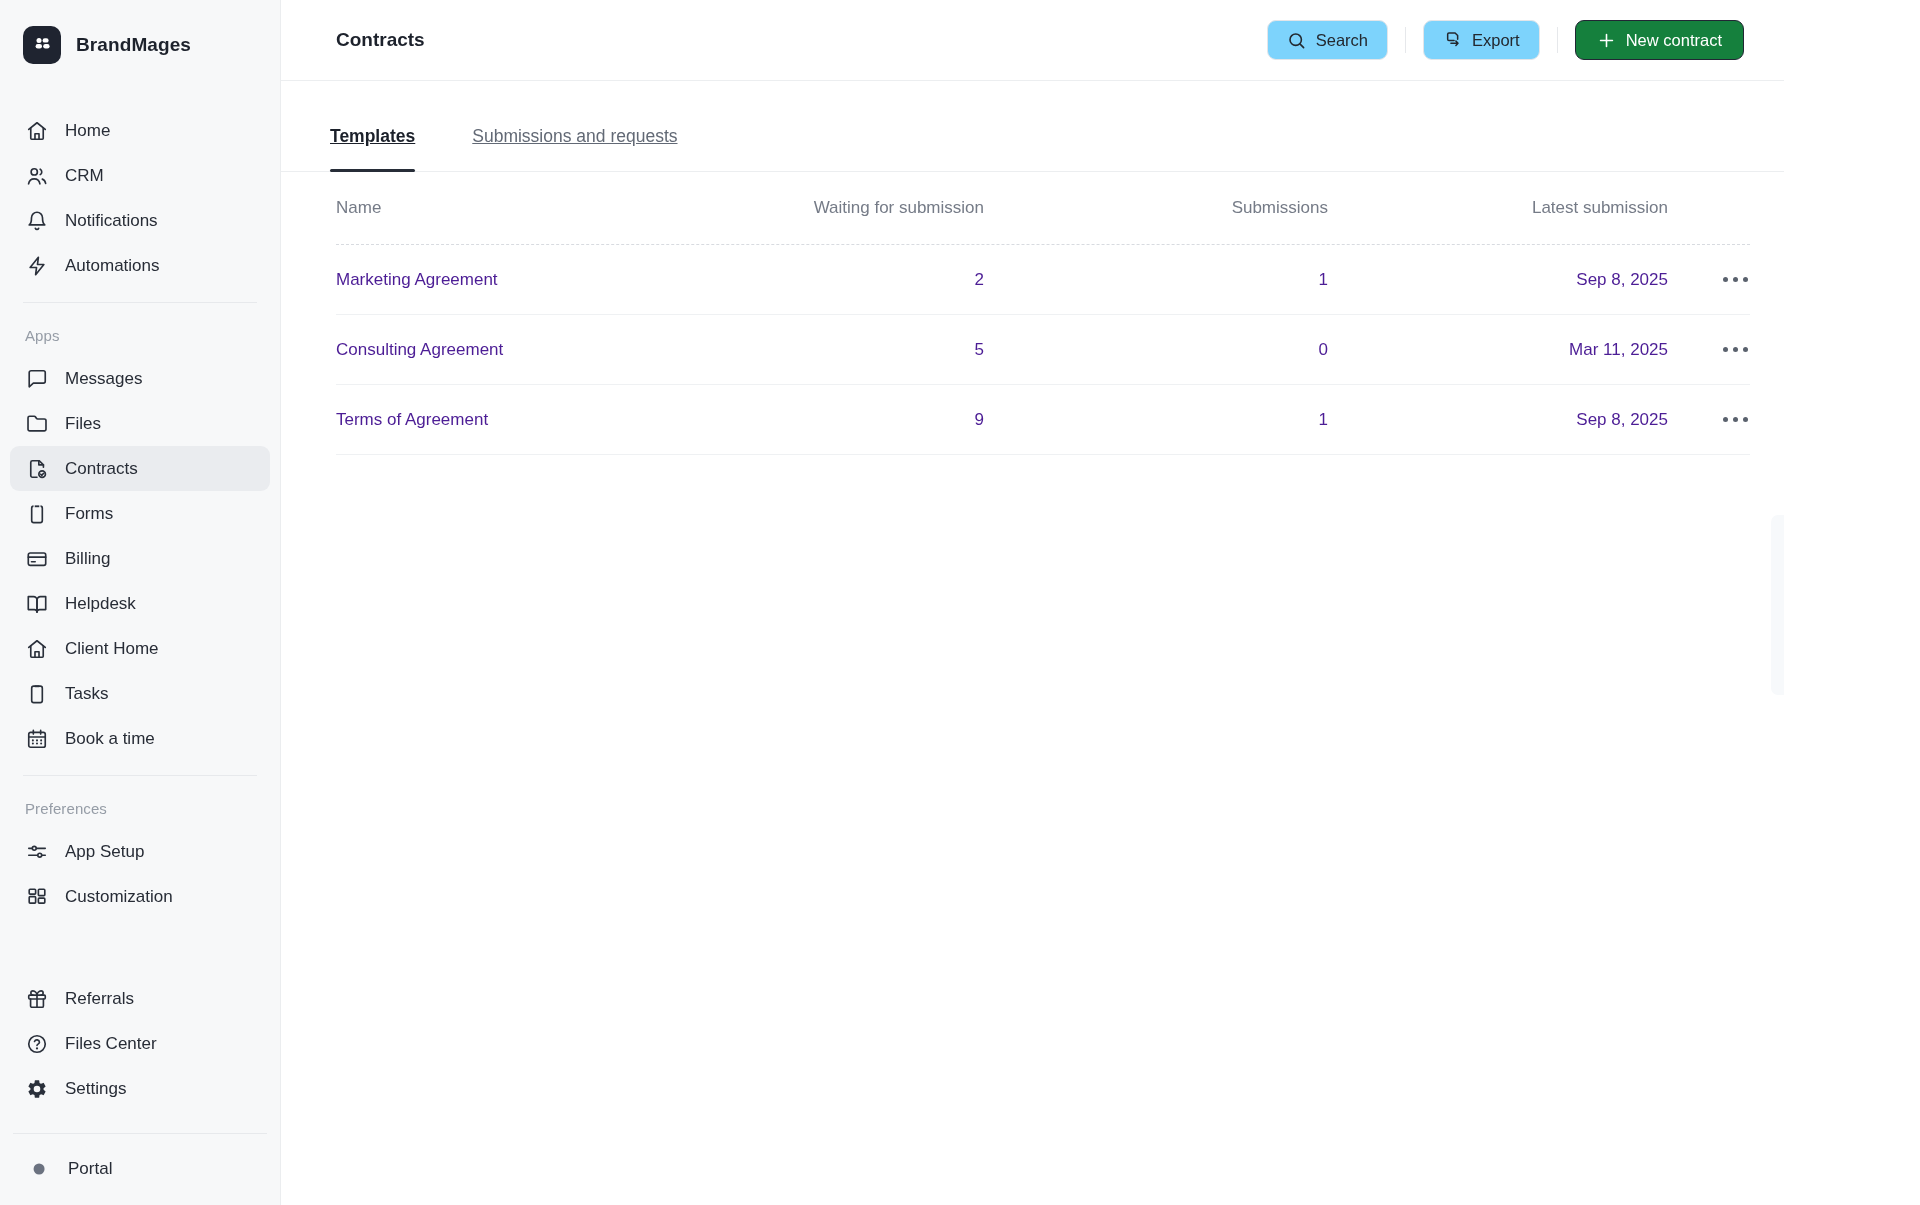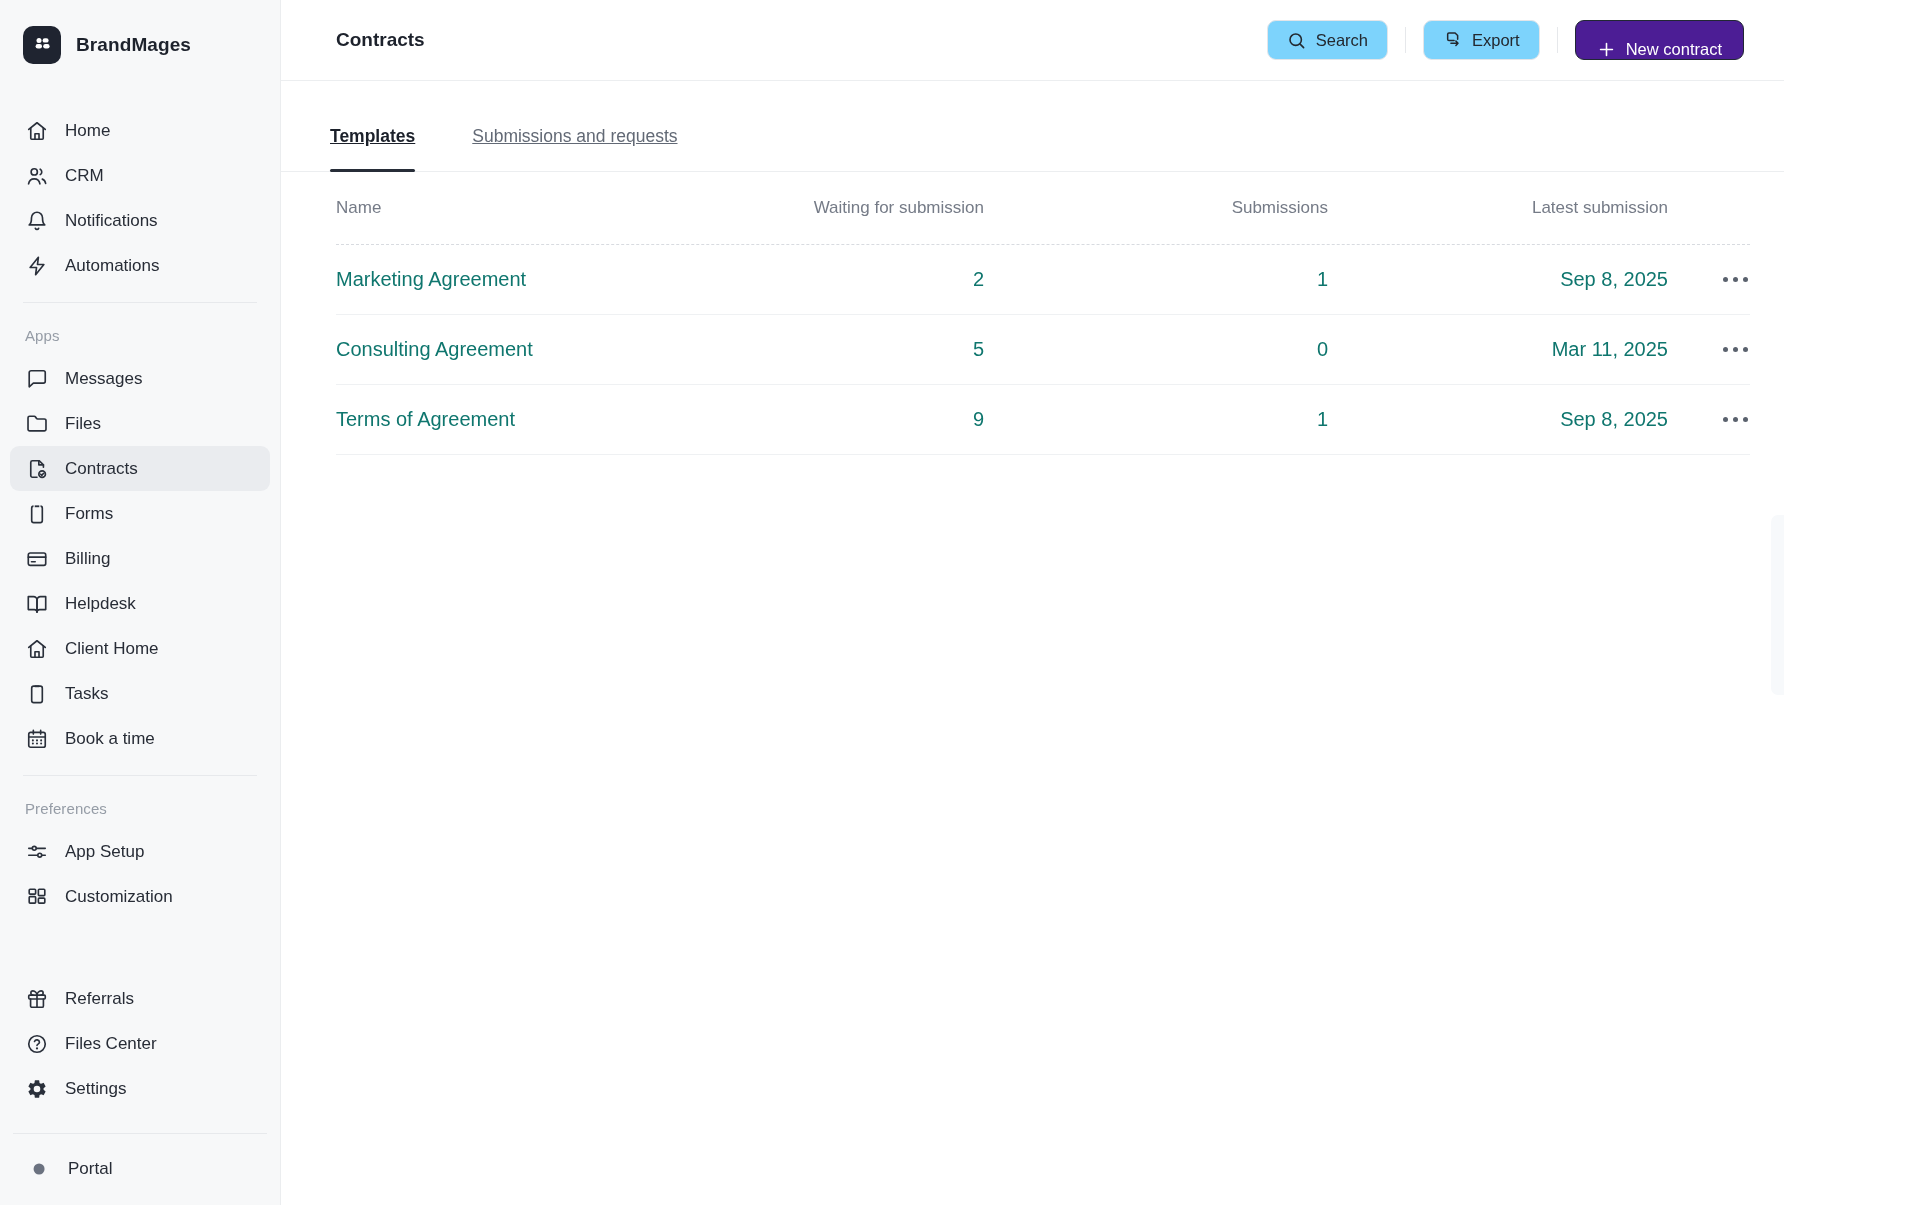--- a/index.html
+++ b/index.html
@@ -30,36 +30,36 @@
   
   .main { flex:1; display:flex; flex-direction:column; position:relative; background:#fff; }
   .topbar { height:81px; border-bottom:1px solid #eceef0; display:flex; align-items:center;
     padding:0 40px 0 55px; }
   .page-title { font-size:19px; font-weight:700; color:#1d222c; }
   .topbar-actions { margin-left:auto; display:flex; align-items:center; gap:17px; }
   .btn { display:flex; align-items:center; gap:10px; height:40px; padding:0 19px;
     border:1px solid #e3e5e9; border-radius:9px; background:#7dd3fc; font-size:16.5px;
     font-weight:500; color:#23282f; cursor:pointer; font-family:inherit; }
   .btn svg { flex-shrink:0; }
-  .btn-dark { background:#4c1d95; border-color:#212734; color:#fff; padding:0 21px;align-items:flex-end; }
+  .btn-dark { background:#15803d; border-color:#212734; color:#fff; padding:0 21px; }
   .v-divider { width:1px; height:26px; background:#e6e8eb; }
 
   .tabbar { height:91px; border-bottom:1px solid #eceef0; display:flex; align-items:flex-end;
     padding:0 0 0 49px; }
   .tab { font-size:17.5px; padding:0 0 24px 0; margin-right:57px; cursor:pointer;
     color:#626975; position:relative;text-decoration:underline; }
   .tab.active { color:#1b202a; font-weight:700; }
   .tab.active::after { content:""; position:absolute; left:0; right:0; bottom:-1px; height:3px;
     background:#272d38; border-radius:2px; }
 
   
   .table { margin:0 34px 12px 55px; }
   .trow { display:grid; grid-template-columns:1fr 240px 344px 340px 82px; align-items:center; }
   .thead { height:73px; color:#757b87; font-size:17px; border-bottom:1px dashed #d8dbe0; }
-  .tbody-row { height:70px; font-size:20px; color:#0f766e; border-bottom:1px solid #eff1f3; }
+  .tbody-row { height:70px; font-size:17px; color:#4c1d95; border-bottom:1px solid #eff1f3; }
   .cell-right { text-align:right; }
   .cell-dots { display:flex; justify-content:flex-end; }
   .dots-btn { border:none; background:none; cursor:pointer; padding:6px 2px; display:flex; gap:5px; }
   .dots-btn i { width:5px; height:5px; border-radius:50%; background:#5a616d; display:block; }
 
   .scroll-thumb { position:absolute; right:0; top:515px; width:13px; height:180px;
     background:#f7f9fb; border-radius:7px 0 0 7px; }
 </style>
 </head>
 <body>

